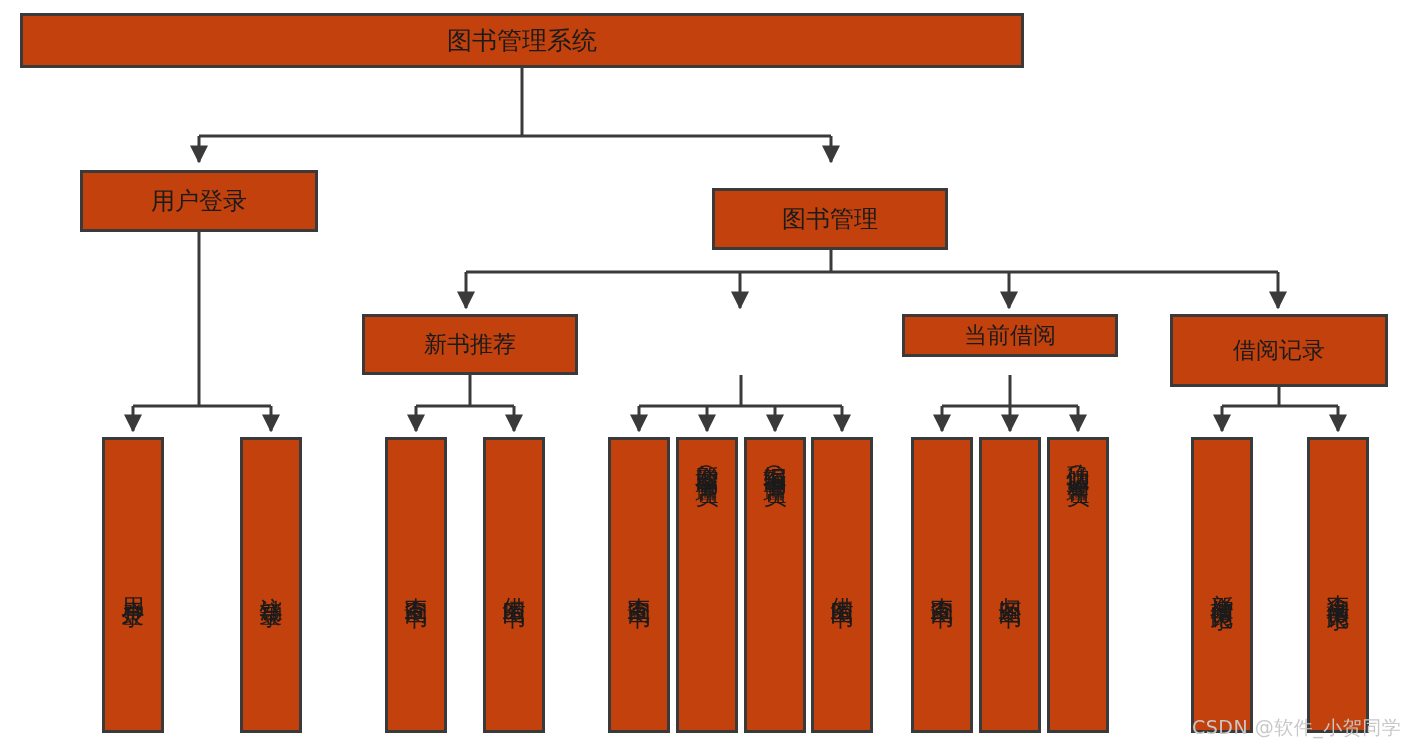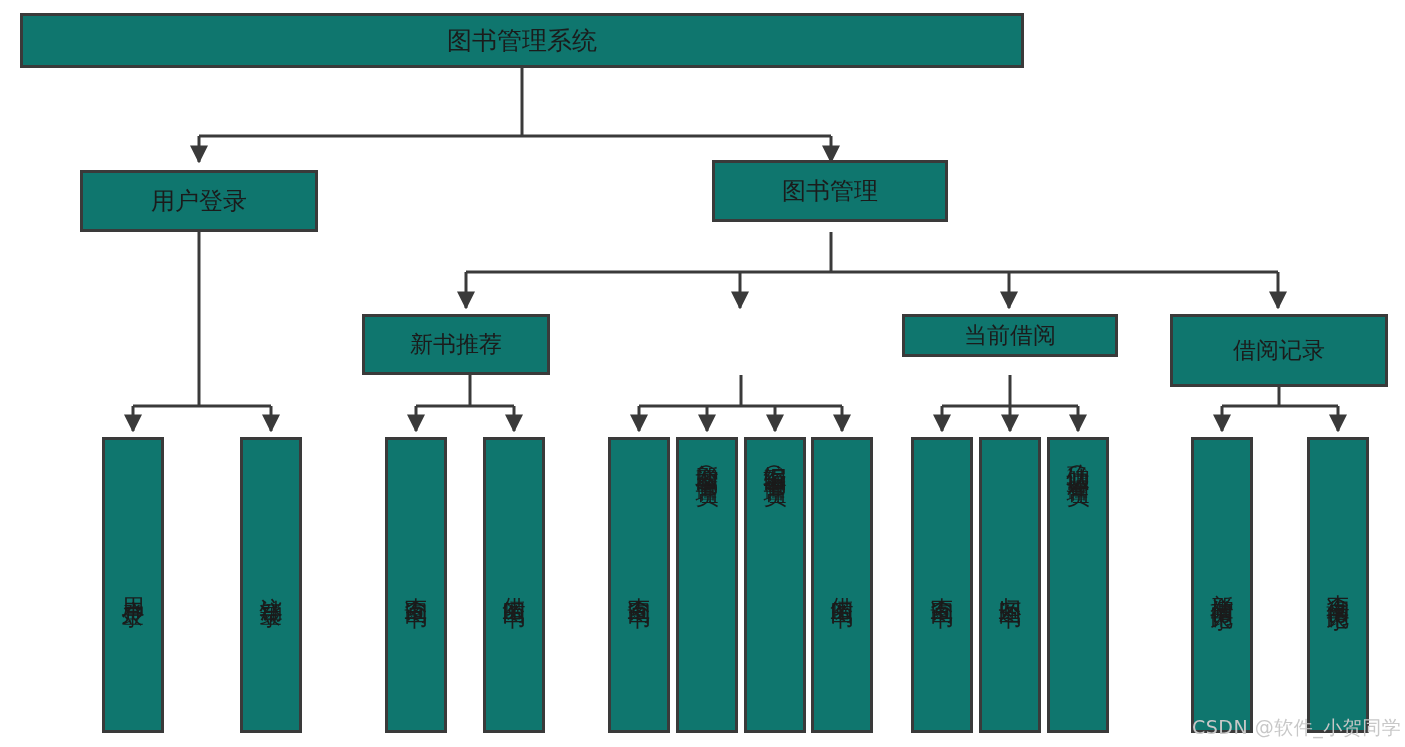--- a/index.html
+++ b/index.html
@@ -22,21 +22,21 @@
     position: absolute;
     left: 0;
     top: 0;
     width: 1405px;
     height: 747px;
     pointer-events: none;
   }
   .node {
     position: absolute;
     box-sizing: border-box;
-    background: #0f766e;
+    background: #c2410c;
     border: 3px solid #3a3a3a;
     display: flex;
     align-items: center;
     justify-content: center;
     color: #1b1b1b;
   }
   .node .label {
     display: block;
     text-align: center;
     line-height: 1.25;
@@ -131,25 +131,25 @@
     </g>
   </svg>
 
   <div class="node node-root" style="left:20px; top:13px; width:1004px; height:55px;">
     <span class="label">图书管理系统</span>
   </div>
 
   <div class="node node-l1" style="left:80px; top:170px; width:238px; height:62px;">
     <span class="label">用户登录</span>
   </div>
-  <div class="node node-l1" style="left:712px; top:160px; width:236px; height:62px;">
+  <div class="node node-l1" style="left:712px; top:188px; width:236px; height:62px;">
     <span class="label">图书管理</span>
   </div>
 
-  <div class="node node-l2" style="left:362px; top:314px; width:188px; height:61px;">
+  <div class="node node-l2" style="left:362px; top:314px; width:216px; height:61px;">
     <span class="label">新书推荐</span>
   </div>
   <div class="node node-l2" style="left:902px; top:314px; width:216px; height:43px;">
     <span class="label">当前借阅</span>
   </div>
   <div class="node node-l2" style="left:1170px; top:314px; width:218px; height:73px;">
     <span class="label">借阅记录</span>
   </div>
 
   <div class="node node-leaf centered" style="left:102px; top:437px; width:62px; height:296px;">

